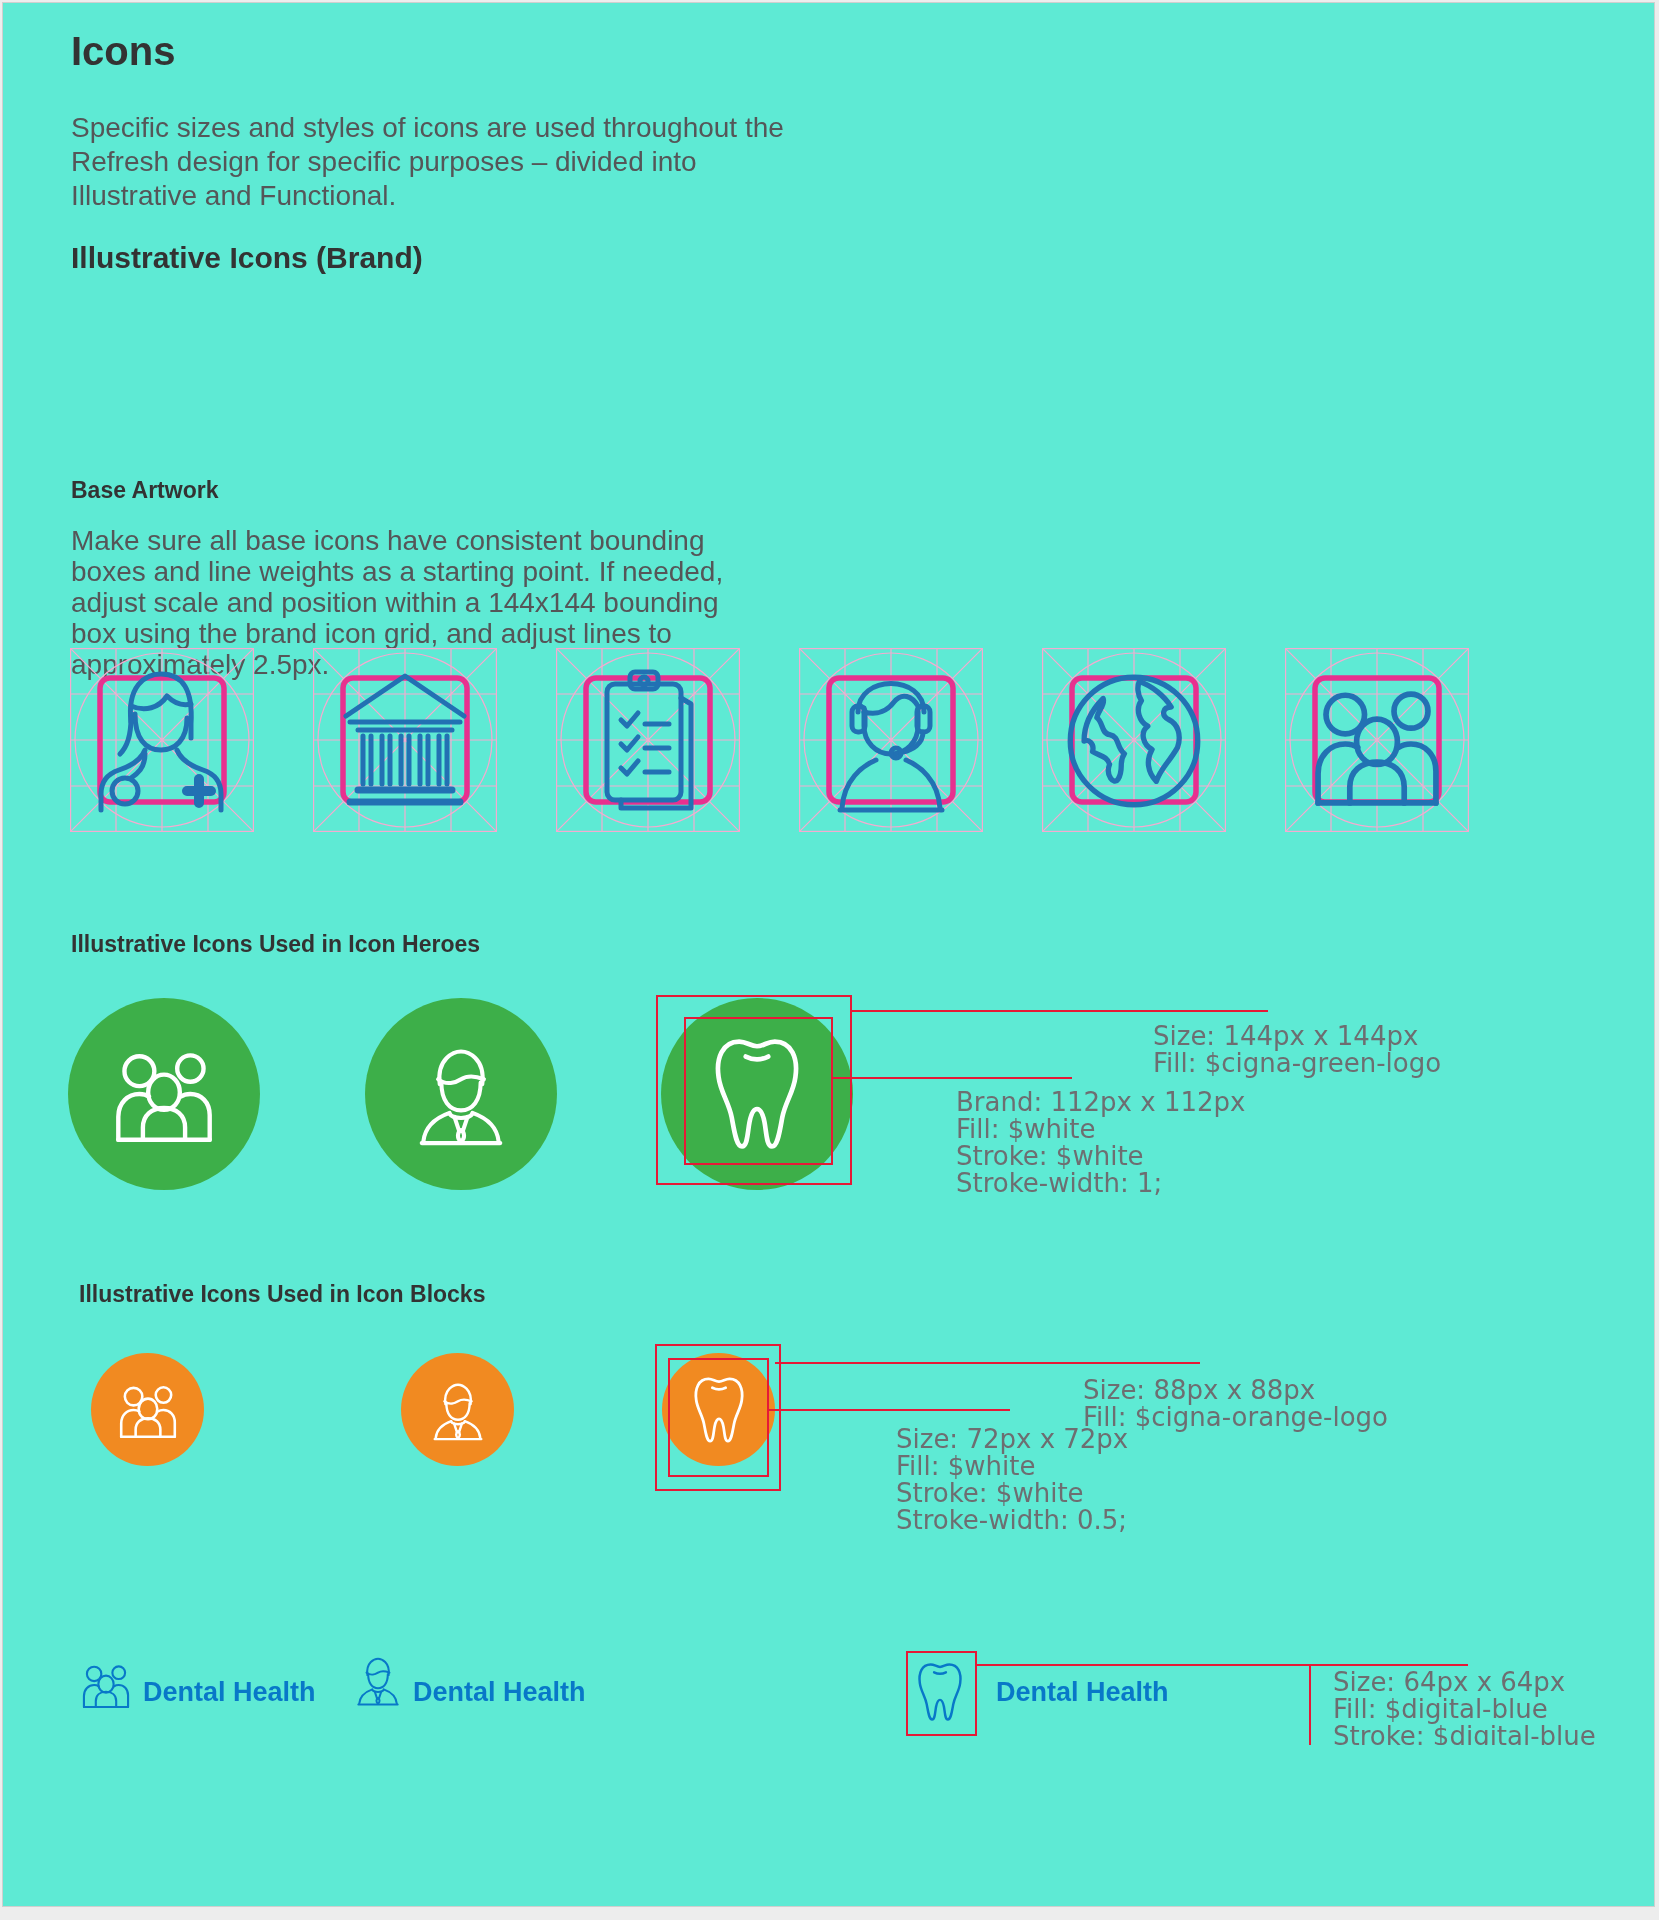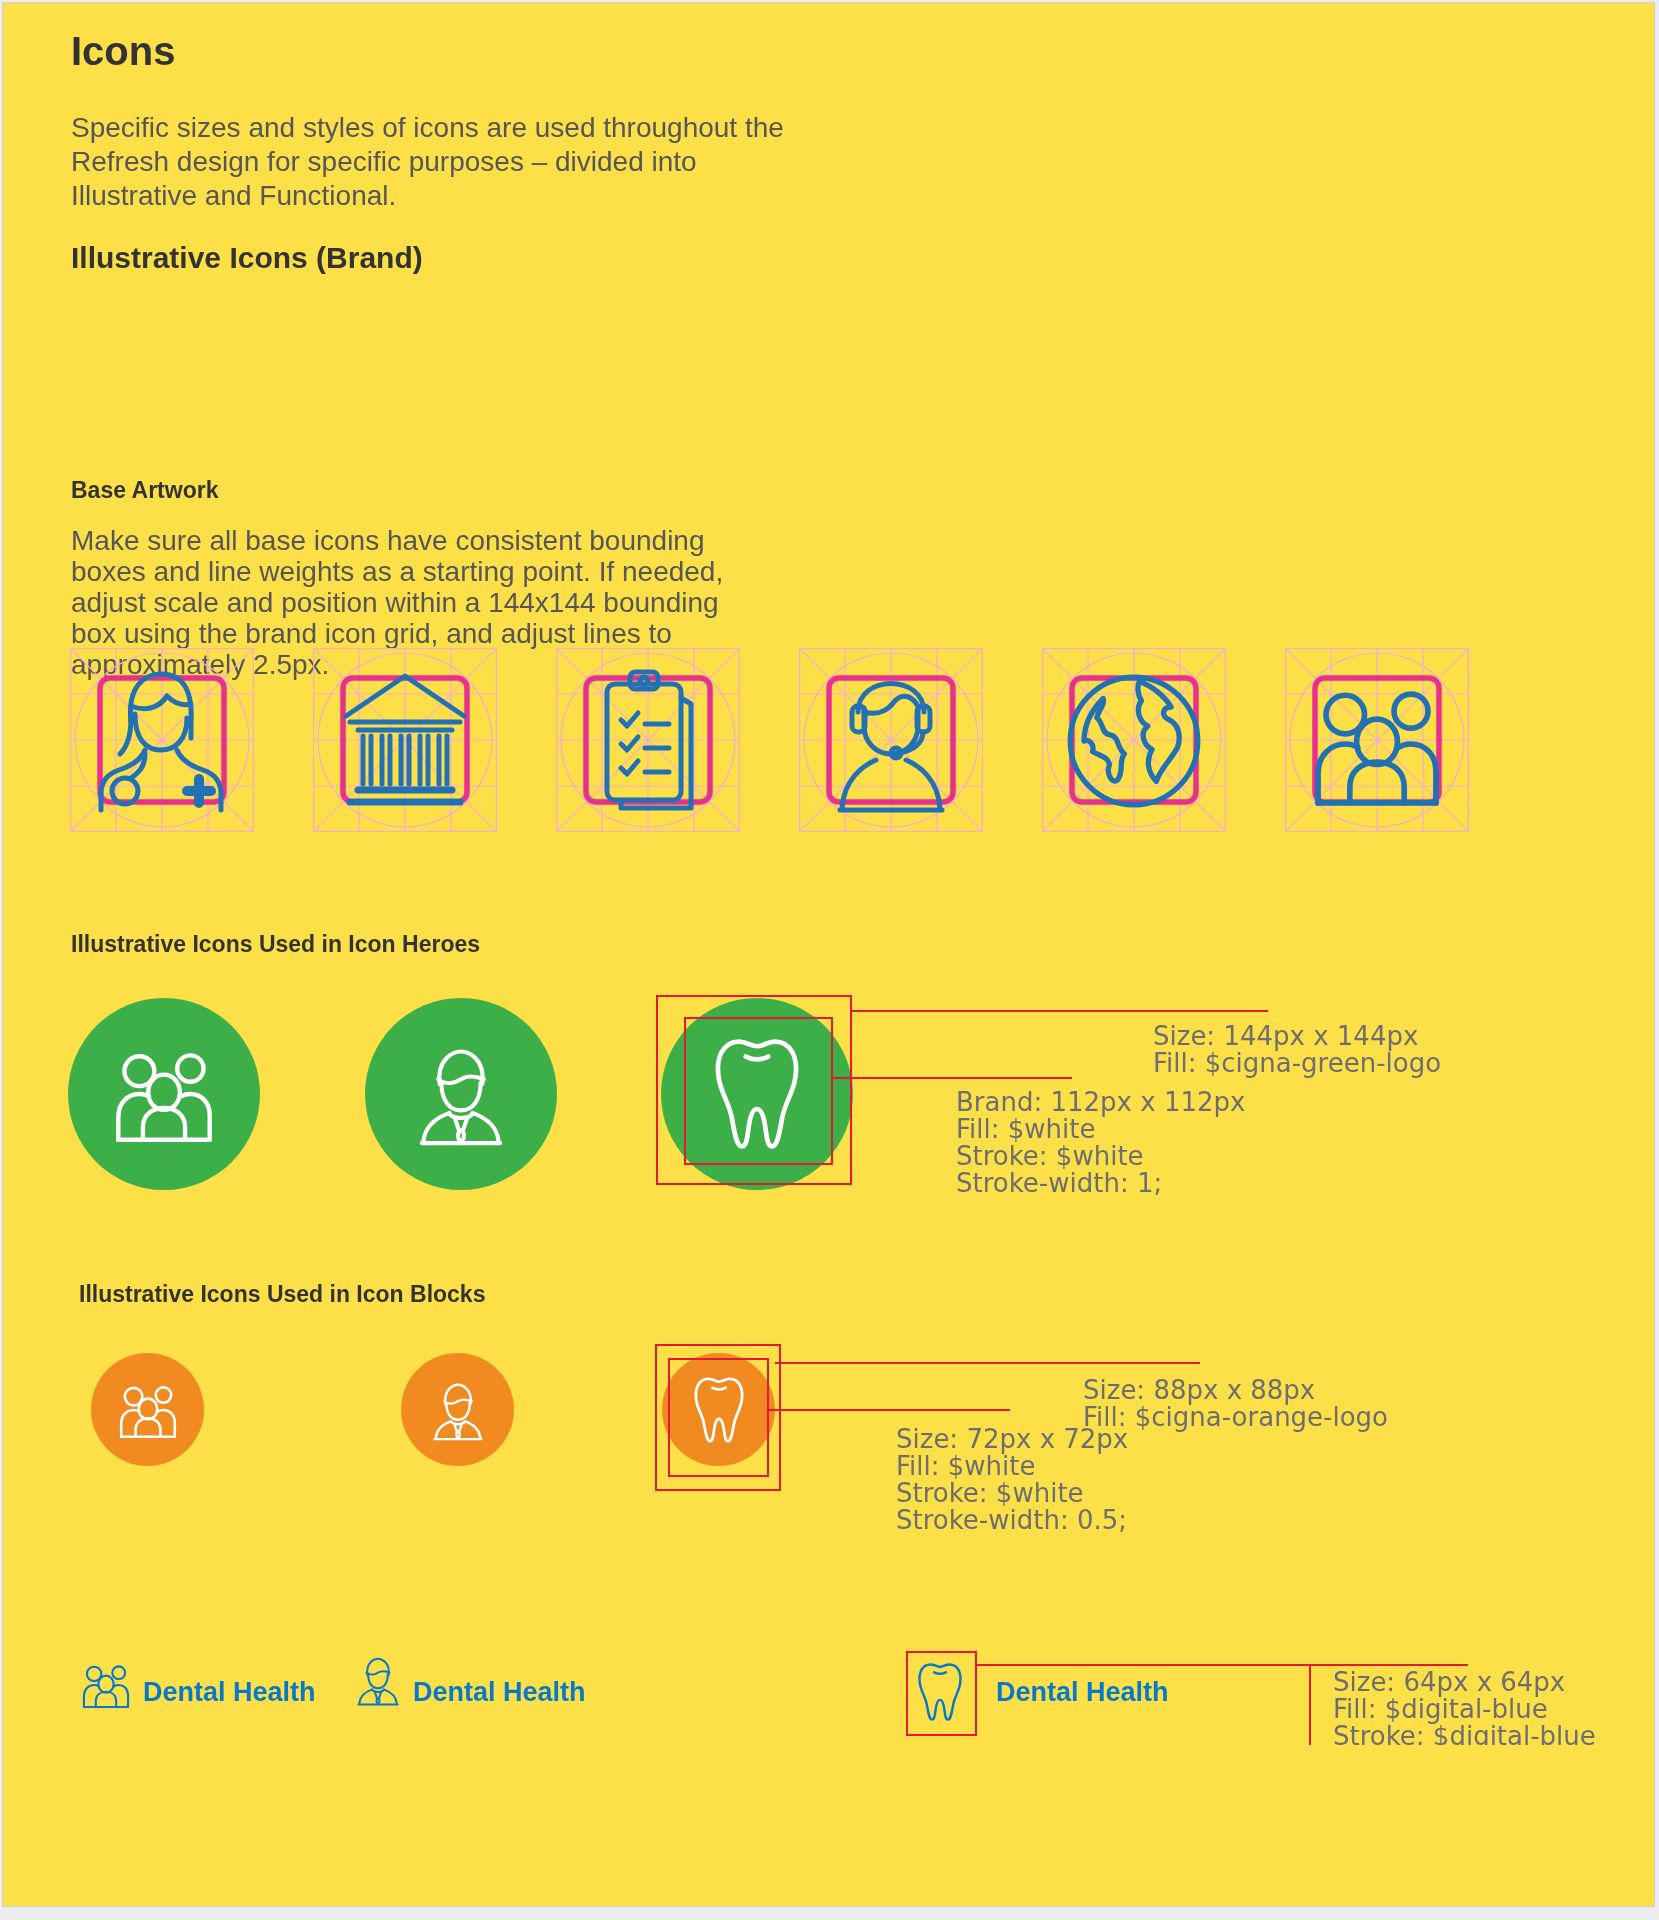--- a/index.html
+++ b/index.html
@@ -17,21 +17,21 @@
   html,body{margin:0;padding:0;}
   body{
     width:1659px;height:1920px;
     background:#ededed;
     font-family:"Liberation Sans", sans-serif;
     position:relative;
   }
   .page{
     position:absolute;left:2px;top:2px;
     width:1651px;height:1903px;
-    background:#fde047;
+    background:#5eead4;
     border:1px solid #cfcfcf;
   }
   .abs{position:absolute;}
   .page-title{
     left:68px;top:26px;
     font-size:40px;font-weight:bold;color:var(--heading-text);
   }
   .para{
     color:var(--body-text);
     font-size:28px;line-height:34px;

